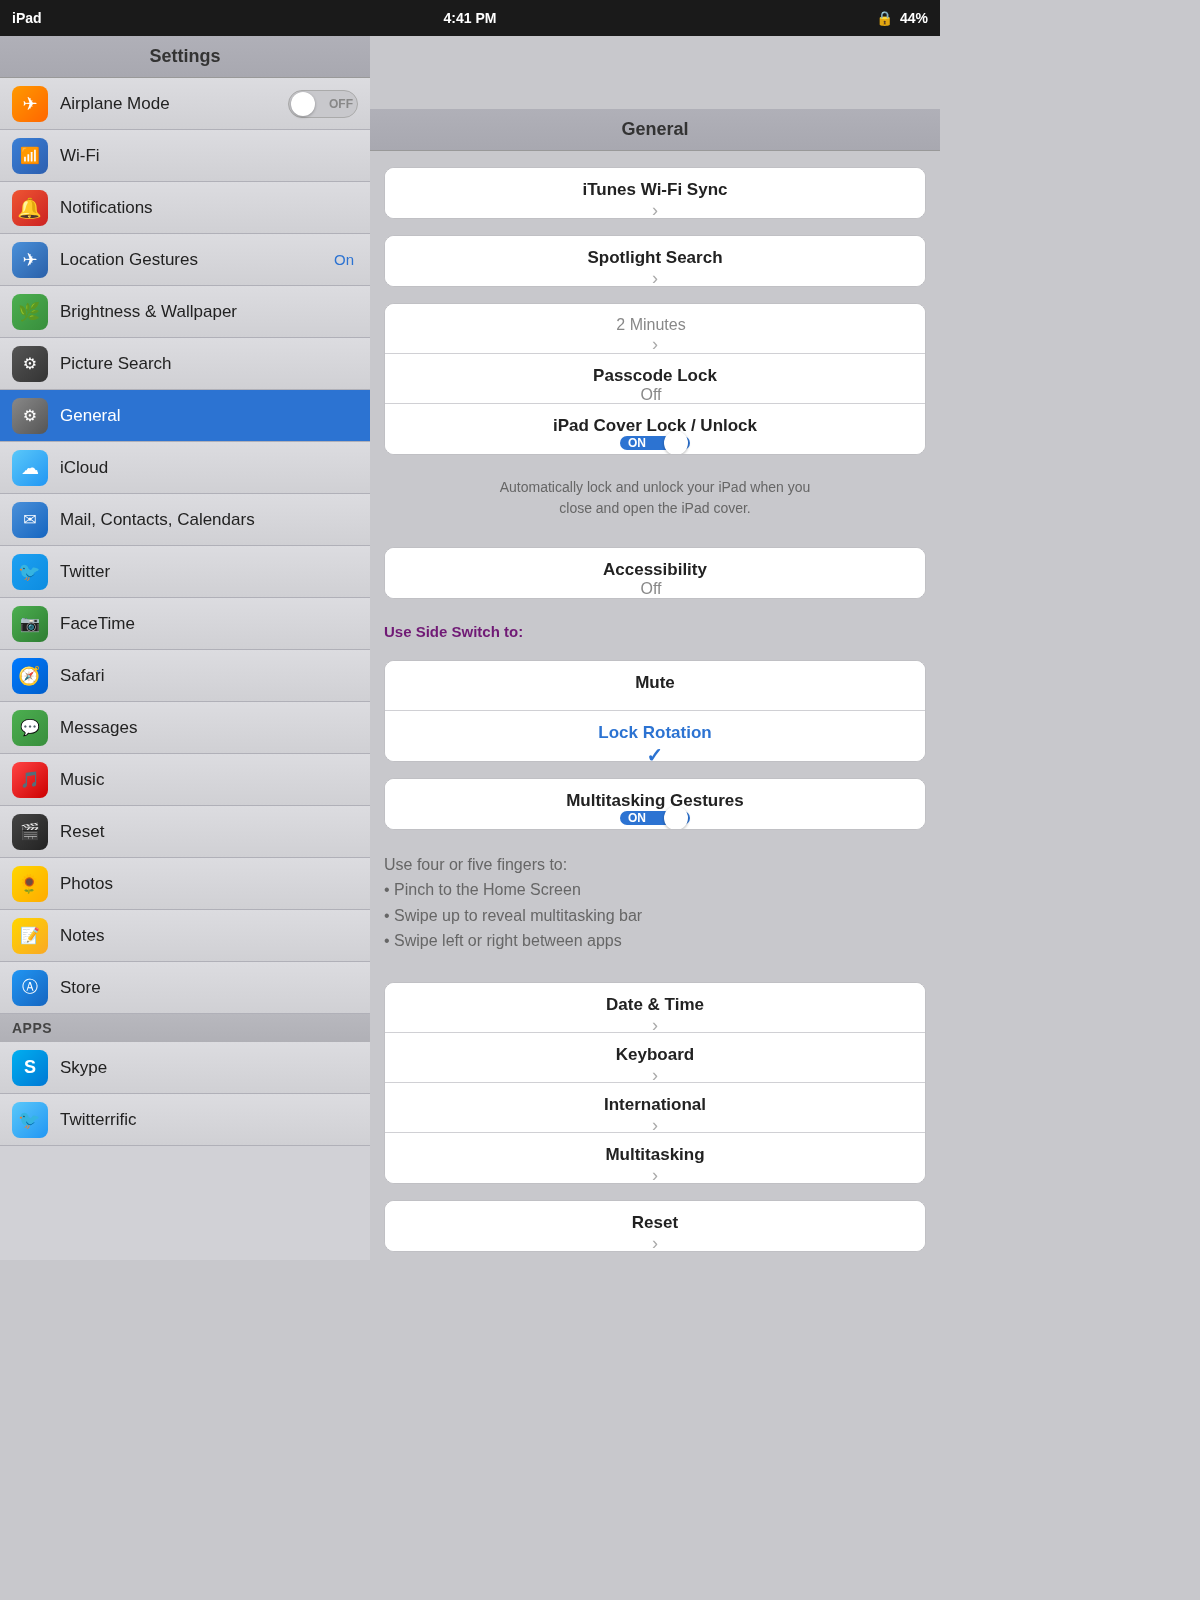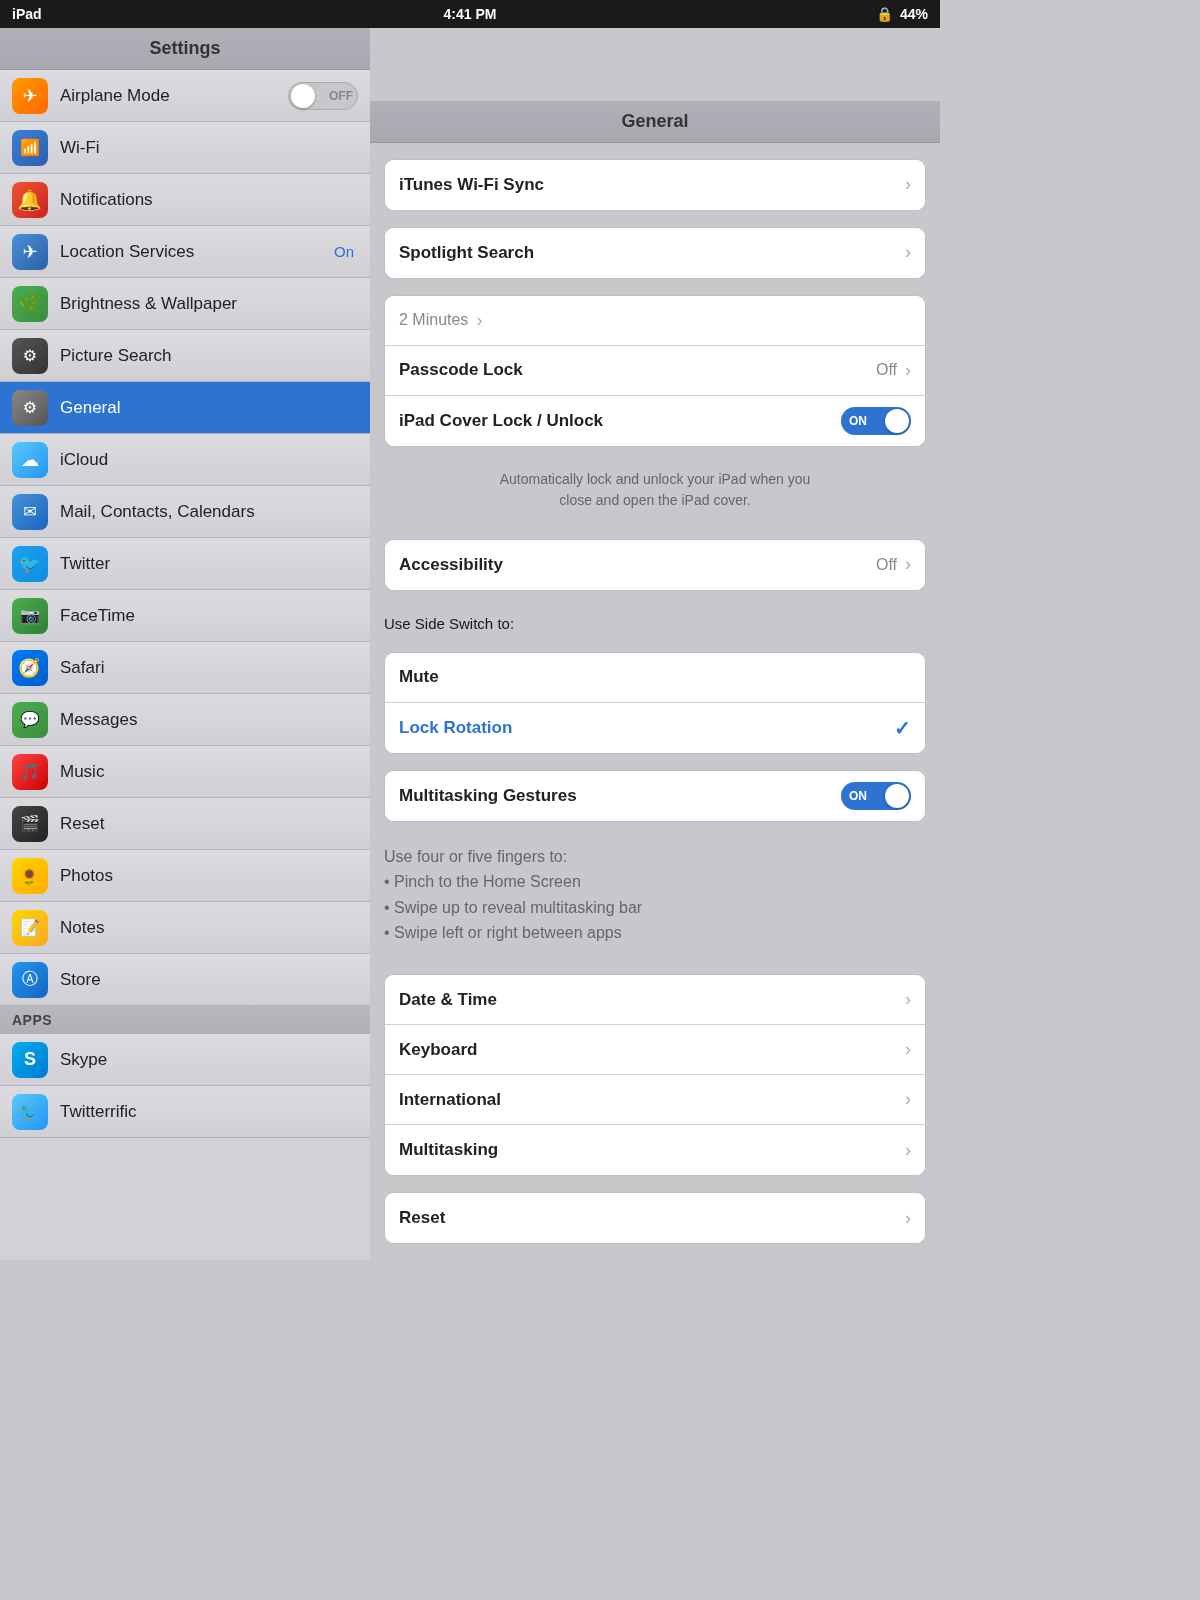--- a/index.html
+++ b/index.html
@@ -8,21 +8,21 @@
       height: 1260px;
       font-family: 'Helvetica Neue', Helvetica, Arial, sans-serif;
       background: #c8c8cc;
       overflow: hidden;
       position: relative;
     }
 
     
     .status-bar {
       width: 100%;
-      height: 28px;
+      height: 36px;
       background: #1a1a1a;
       display: flex;
       align-items: center;
       justify-content: space-between;
       padding: 0 12px;
       color: white;
       font-size: 14px;
       font-weight: 600;
       position: relative;
     }
@@ -187,20 +187,21 @@
 
     .content-row {
       display: flex;
       align-items: center;
       padding: 12px 14px;
       height: 50px;
       border-bottom: 1px solid #d0d0d4;
       background: white;
       cursor: pointer;
       position: relative;
+      flex-direction: column;
     }
     .content-row:last-child {
       border-bottom: none;
     }
     .content-row-label {
       font-size: 17px;
       color: #222;
       font-weight: 600;
       flex: 1;
     }
@@ -218,22 +219,22 @@
     }
     .content-row-check {
       color: #2c73d2;
       font-size: 20px;
       font-weight: 700;
     }
 
     .section-label {
       padding: 8px 14px 4px;
       font-size: 15px;
-      font-weight: 400;
-      color: #0f172a;
+      font-weight: 700;
+      color: #701a75;
     }
 
     .section-description {
       padding: 6px 14px 12px;
       font-size: 14px;
       color: #666;
       text-align: center;
       line-height: 1.5;
     }
     .section-description-left {
@@ -302,21 +303,21 @@
       <div class="sidebar-item-icon icon-notifications">
         <span style="color:white;font-size:20px;">🔔</span>
       </div>
       <span class="sidebar-item-label">Notifications</span>
     </div>
 
     <div class="sidebar-item">
       <div class="sidebar-item-icon icon-location">
         <span style="color:white;font-size:18px;">✈</span>
       </div>
-      <span class="sidebar-item-label">Location Services</span>
+      <span class="sidebar-item-label">Location Gestures</span>
       <span class="sidebar-item-value">On</span>
     </div>
 
     <div class="sidebar-item">
       <div class="sidebar-item-icon icon-brightness">
         <span style="color:white;font-size:18px;">🌿</span>
       </div>
       <span class="sidebar-item-label">Brightness &amp; Wallpaper</span>
     </div>
 

